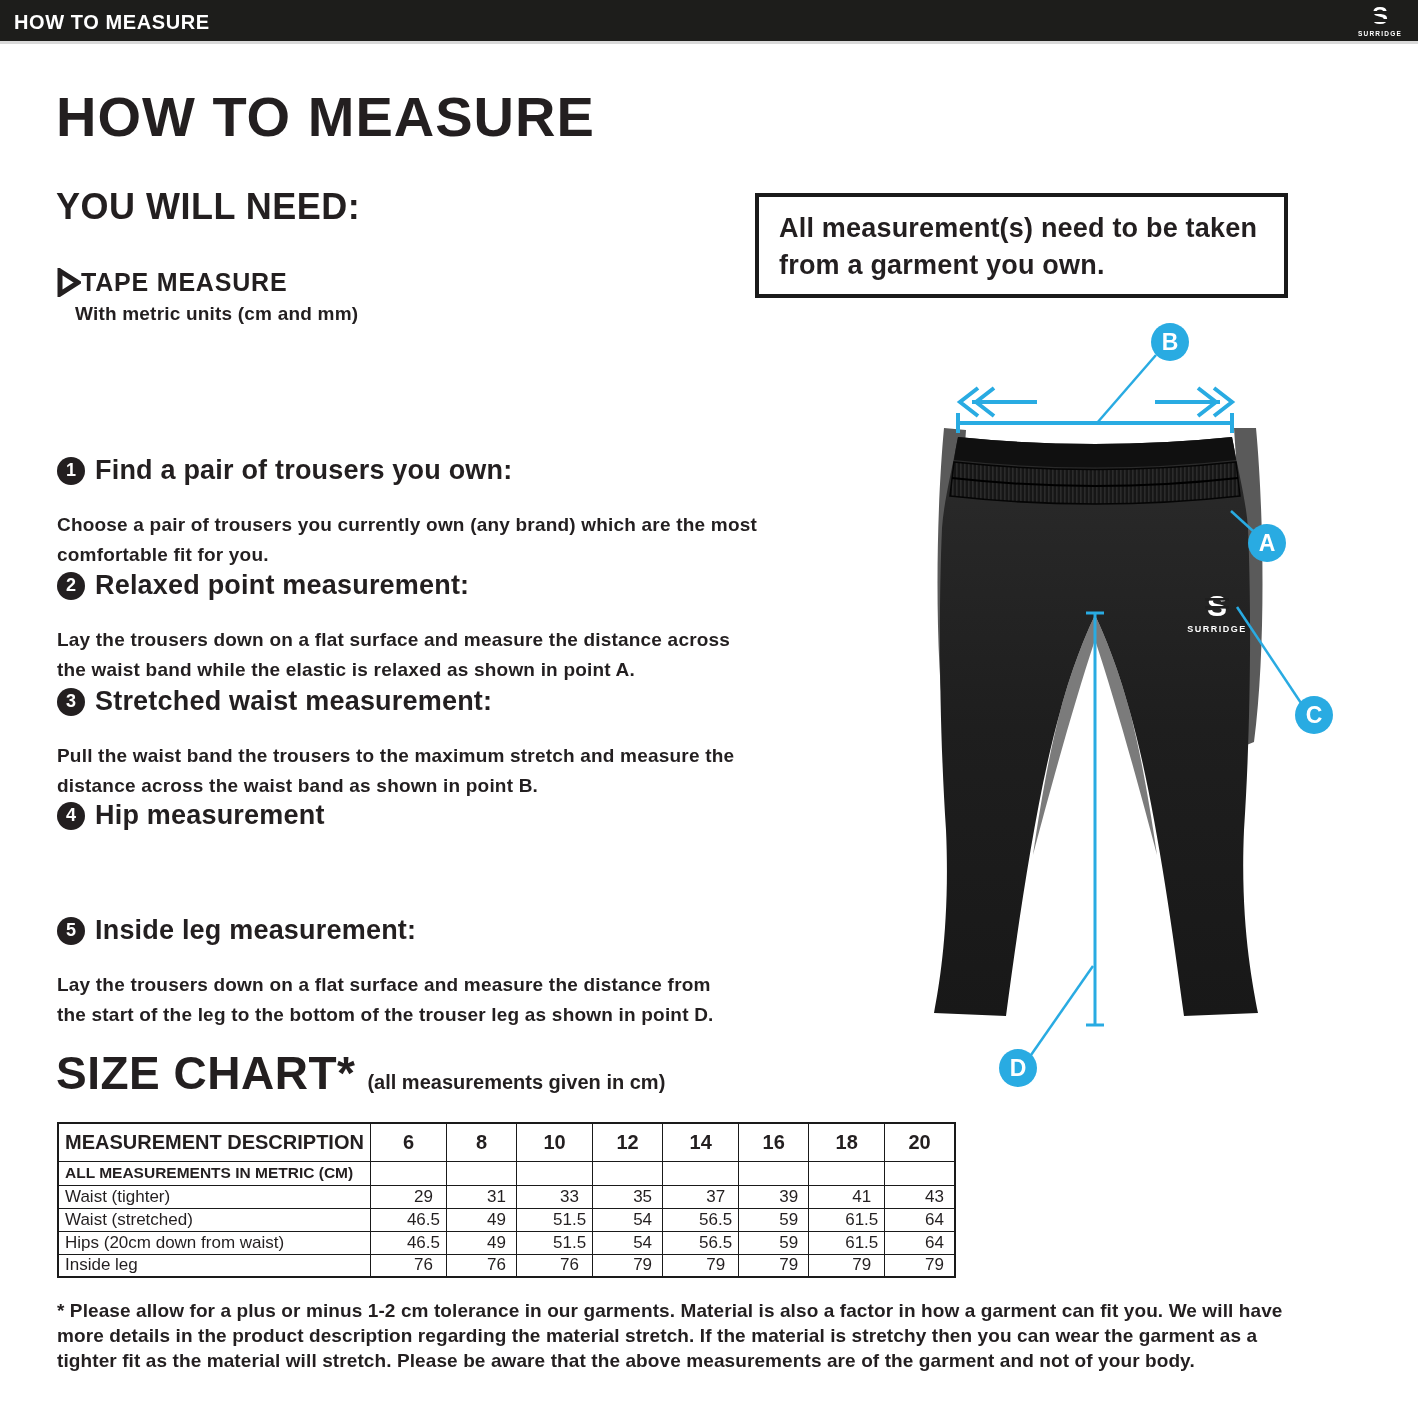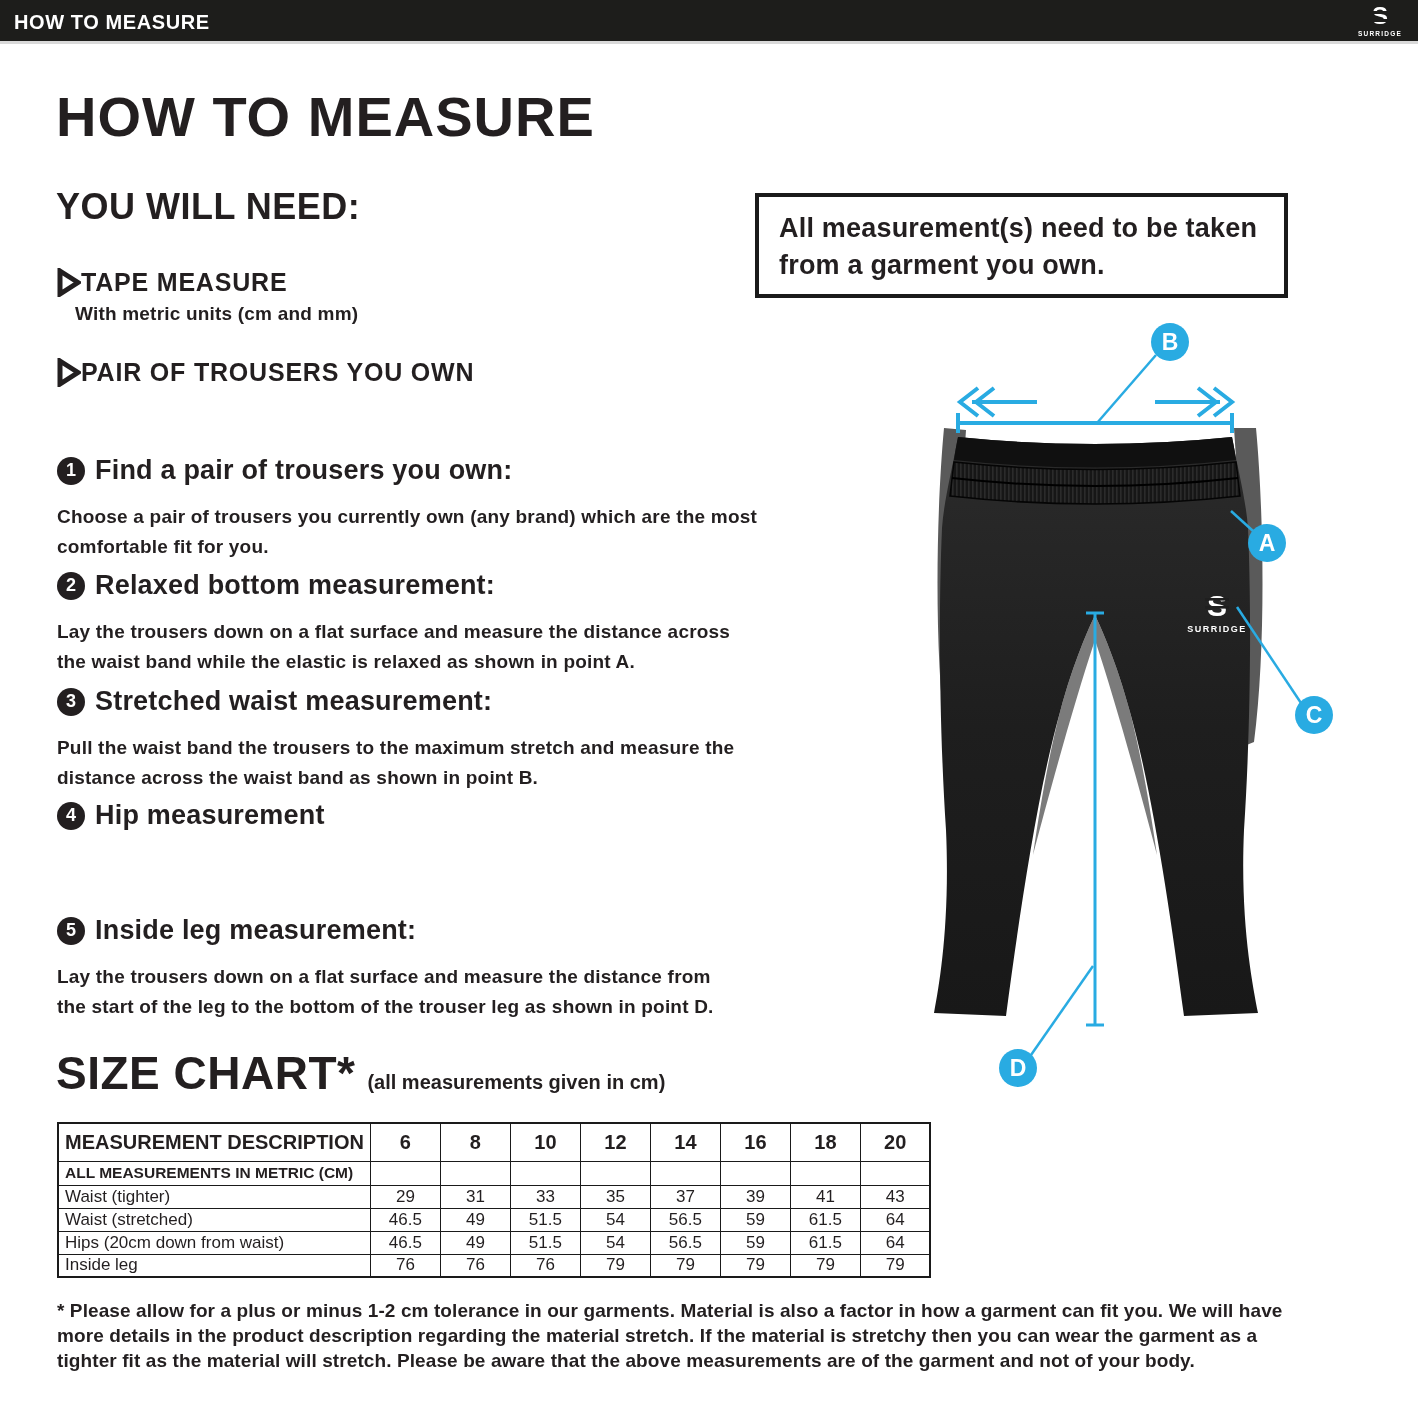--- a/index.html
+++ b/index.html
@@ -36,21 +36,21 @@
   .need1{top:268px;} .need2{top:358px;}
 
   
   .step{position:absolute;left:57px;width:790px;}
   .step-head{display:flex;align-items:center;gap:10px;}
   .step-badge{
     width:28px;height:28px;border-radius:50%;background:#231f20;color:#fff;
     font-size:18px;font-weight:800;display:flex;align-items:center;justify-content:center;flex:0 0 auto;
   }
   .step-title{font-size:27px;font-weight:800;letter-spacing:.2px;}
-  .step-body{font-size:19px;font-weight:700;line-height:30px;margin-top:16px;white-space:pre-line;letter-spacing:.2px;}
+  .step-body{font-size:19px;font-weight:700;line-height:30px;margin-top:24px;white-space:pre-line;letter-spacing:.2px;}
   .step1{top:455px;} .step2{top:570px;} .step3{top:686px;} .step4{top:800px;} .step5{top:915px;}
 
   
   .note{
     position:absolute;left:755px;top:193px;width:533px;height:105px;box-sizing:border-box;
     border:4px solid #1a1a1a;padding:13px 20px;
     font-size:27px;line-height:37px;font-weight:800;letter-spacing:.2px;
   }
 
   
@@ -61,21 +61,21 @@
   
   .tablewrap{position:absolute;left:57px;top:1122px;}
   table{border-collapse:collapse;table-layout:fixed;border:2.5px solid #1a1a1a;}
   td,th{border:1.5px solid #1a1a1a;padding:0 6px;box-sizing:border-box;overflow:hidden;white-space:nowrap;}
   col.c-desc{width:295px;} col.c-size{width:70px;}
   tr.r-head{height:38px;} tr.r-metric{height:24px;} tr.r-data{height:23px;}
   th.desc{font-size:20px;font-weight:800;text-align:left;}
   th.size{font-size:20px;font-weight:800;text-align:center;}
   td.metric{font-size:15.5px;font-weight:800;text-align:left;}
   td.label{font-size:17px;font-weight:400;text-align:left;}
-  td.val{font-size:17px;font-weight:400;text-align:center;}
+  td.val{font-size:17px;font-weight:400;text-align:center;padding-left:36px;}
 
   
   .footnote{
     position:absolute;left:57px;top:1298px;width:1330px;
     font-size:19px;line-height:25px;font-weight:700;white-space:pre-line;letter-spacing:.1px;
   }
 
   
   .diagram{position:absolute;left:900px;top:310px;width:500px;height:810px;}
   .marker-text{fill:#ffffff;font-family:"Liberation Sans",sans-serif;font-size:23px;font-weight:800;}
@@ -99,41 +99,35 @@
   <div class="need-row">
     <svg width="24" height="29" viewBox="0 0 24 29">
       <polygon points="3,3 21,14.5 3,26" fill="none" stroke="#231f20" stroke-width="5" stroke-linejoin="miter"></polygon>
     </svg>
     <span class="need-label">TAPE MEASURE</span>
   </div>
   <div class="need-detail">With metric units (cm and mm)</div>
 </div>
 
 <div class="need need2">
-  <div class="need-row">
-    <svg width="24" height="29" viewBox="0 0 24 29">
-      <polygon points="3,3 21,14.5 3,26" fill="none" stroke="#231f20" stroke-width="5" stroke-linejoin="miter"></polygon>
-    </svg>
-    <span class="need-label">PAIR OF TROUSERS YOU OWN</span>
-  </div>
 </div>
 
 <div class="step step1">
   <div class="step-head">
     <div class="step-badge">1</div>
     <div class="step-title">Find a pair of trousers you own:</div>
   </div>
   <div class="step-body">Choose a pair of trousers you currently own (any brand) which are the most
 comfortable fit for you.</div>
 </div>
 
 <div class="step step2">
   <div class="step-head">
     <div class="step-badge">2</div>
-    <div class="step-title">Relaxed bottom measurement:</div>
+    <div class="step-title">Relaxed point measurement:</div>
   </div>
   <div class="step-body">Lay the trousers down on a flat surface and measure the distance across
 the waist band while the elastic is relaxed as shown in point A.</div>
 </div>
 
 <div class="step step3">
   <div class="step-head">
     <div class="step-badge">3</div>
     <div class="step-title">Stretched waist measurement:</div>
   </div>

